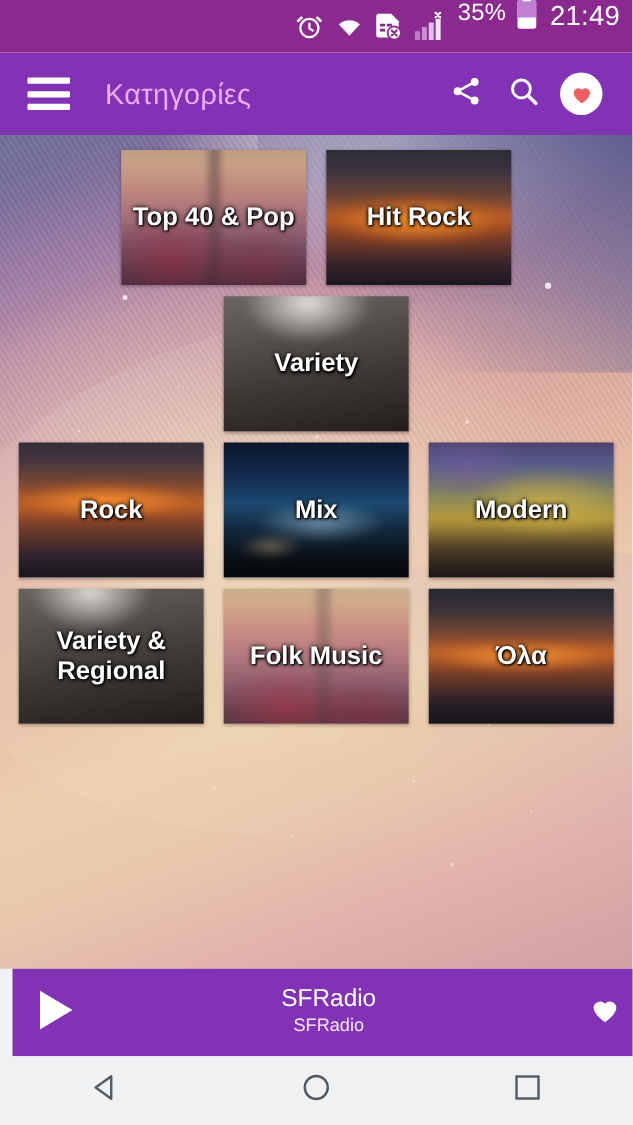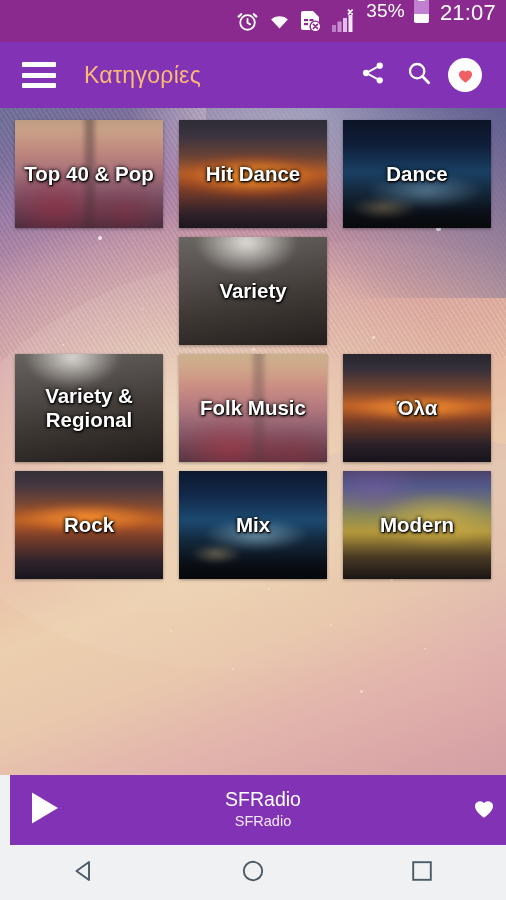--- a/index.html
+++ b/index.html
@@ -41,21 +41,21 @@
   #appbar{
     position:absolute;left:0;top:42px;width:506px;height:66px;
     background:#8132b5;
     display:flex;align-items:center;
     box-sizing:border-box;padding:0 18px 0 22px;
   }
   #hamburger{width:34px;height:26px;display:flex;flex-direction:column;
     justify-content:space-between;cursor:pointer;}
   #hamburger i{display:block;height:5px;background:#fff;border-radius:1px;}
   #appbar .title{
-    color:#fdba74;font-size:23px;margin-left:28px;flex:1;
+    color:#f0abfc;font-size:23px;margin-left:28px;flex:1;
     letter-spacing:.3px;
   }
   .abtn{width:46px;height:46px;display:flex;align-items:center;justify-content:center;cursor:pointer;}
   #fav-circle{
     width:34px;height:34px;border-radius:50%;background:#ffffff;
     display:flex;align-items:center;justify-content:center;
   }
 
   
   #wallpaper{
@@ -270,59 +270,55 @@
   </div>
 
   <div id="grid">
       <div class="grow">
         <div class="tile">
           <div class="bgimg bg-concert"></div>
           <div class="lbl">Top 40 &amp; Pop</div>
         </div>
         <div class="tile">
           <div class="bgimg bg-sunset-orange"></div>
-          <div class="lbl">Hit Dance</div>
-        </div>
-        <div class="tile">
-          <div class="bgimg bg-nightcity"></div>
-          <div class="lbl">Dance</div>
+          <div class="lbl">Hit Rock</div>
         </div>
       </div>
       <div class="grow">
         <div class="tile">
           <div class="bgimg bg-graysoft"></div>
           <div class="lbl">Variety</div>
         </div>
       </div>
       <div class="grow">
         <div class="tile">
+          <div class="bgimg bg-sunset-rock"></div>
+          <div class="lbl">Rock</div>
+        </div>
+        <div class="tile">
+          <div class="bgimg bg-bluenight"></div>
+          <div class="lbl">Mix</div>
+        </div>
+        <div class="tile">
+          <div class="bgimg bg-modern"></div>
+          <div class="lbl">Modern</div>
+        </div>
+      </div>
+      <div class="grow">
+        <div class="tile">
           <div class="bgimg bg-graysoft2"></div>
           <div class="lbl">Variety &amp; Regional</div>
         </div>
         <div class="tile">
           <div class="bgimg bg-crowd3"></div>
           <div class="lbl">Folk Music</div>
         </div>
         <div class="tile">
           <div class="bgimg bg-sunset-all"></div>
           <div class="lbl">Όλα</div>
-        </div>
-      </div>
-      <div class="grow">
-        <div class="tile">
-          <div class="bgimg bg-sunset-rock"></div>
-          <div class="lbl">Rock</div>
-        </div>
-        <div class="tile">
-          <div class="bgimg bg-bluenight"></div>
-          <div class="lbl">Mix</div>
-        </div>
-        <div class="tile">
-          <div class="bgimg bg-modern"></div>
-          <div class="lbl">Modern</div>
         </div>
       </div>
     </div>
 
   <div id="statusbar">
     <span class="sicon">
       <svg width="23" height="23" viewBox="0 0 24 24">
         <circle cx="12" cy="13" r="7.6" fill="none" stroke="#fff" stroke-width="1.9"></circle>
         <path d="M12 9.2v4.1l2.8 1.7" fill="none" stroke="#fff" stroke-width="1.9" stroke-linecap="round"></path>
         <path d="M5.4 4.4 2.7 6.9M18.6 4.4l2.7 2.5" stroke="#fff" stroke-width="2.2" stroke-linecap="round"></path>
@@ -347,21 +343,21 @@
       <svg width="26" height="25" viewBox="0 0 26 25">
         <path d="M17.5 1.2l3.6 3.6M21.1 1.2l-3.6 3.6" stroke="#fff" stroke-width="1.9" stroke-linecap="round"></path>
         <rect x="1" y="16" width="4" height="7" fill="#b97fc9"></rect>
         <rect x="6.5" y="12.5" width="4" height="10.5" fill="#c98ed6"></rect>
         <rect x="12" y="9" width="4" height="14" fill="#e0c0e8"></rect>
         <rect x="17.5" y="6" width="4" height="17" fill="#f3e6f6"></rect>
       </svg>
     </span>
     <span class="txt">35%</span>
     <span class="batt" style="--lvl: 35%;"></span>
-    <span class="txt clock">21:07</span>
+    <span class="txt clock">21:49</span>
   </div>
 
   <div id="appbar">
     <div id="hamburger">
       <i></i>
         <i></i>
         <i></i>
     </div>
     <div class="title">Κατηγορίες</div>
 

